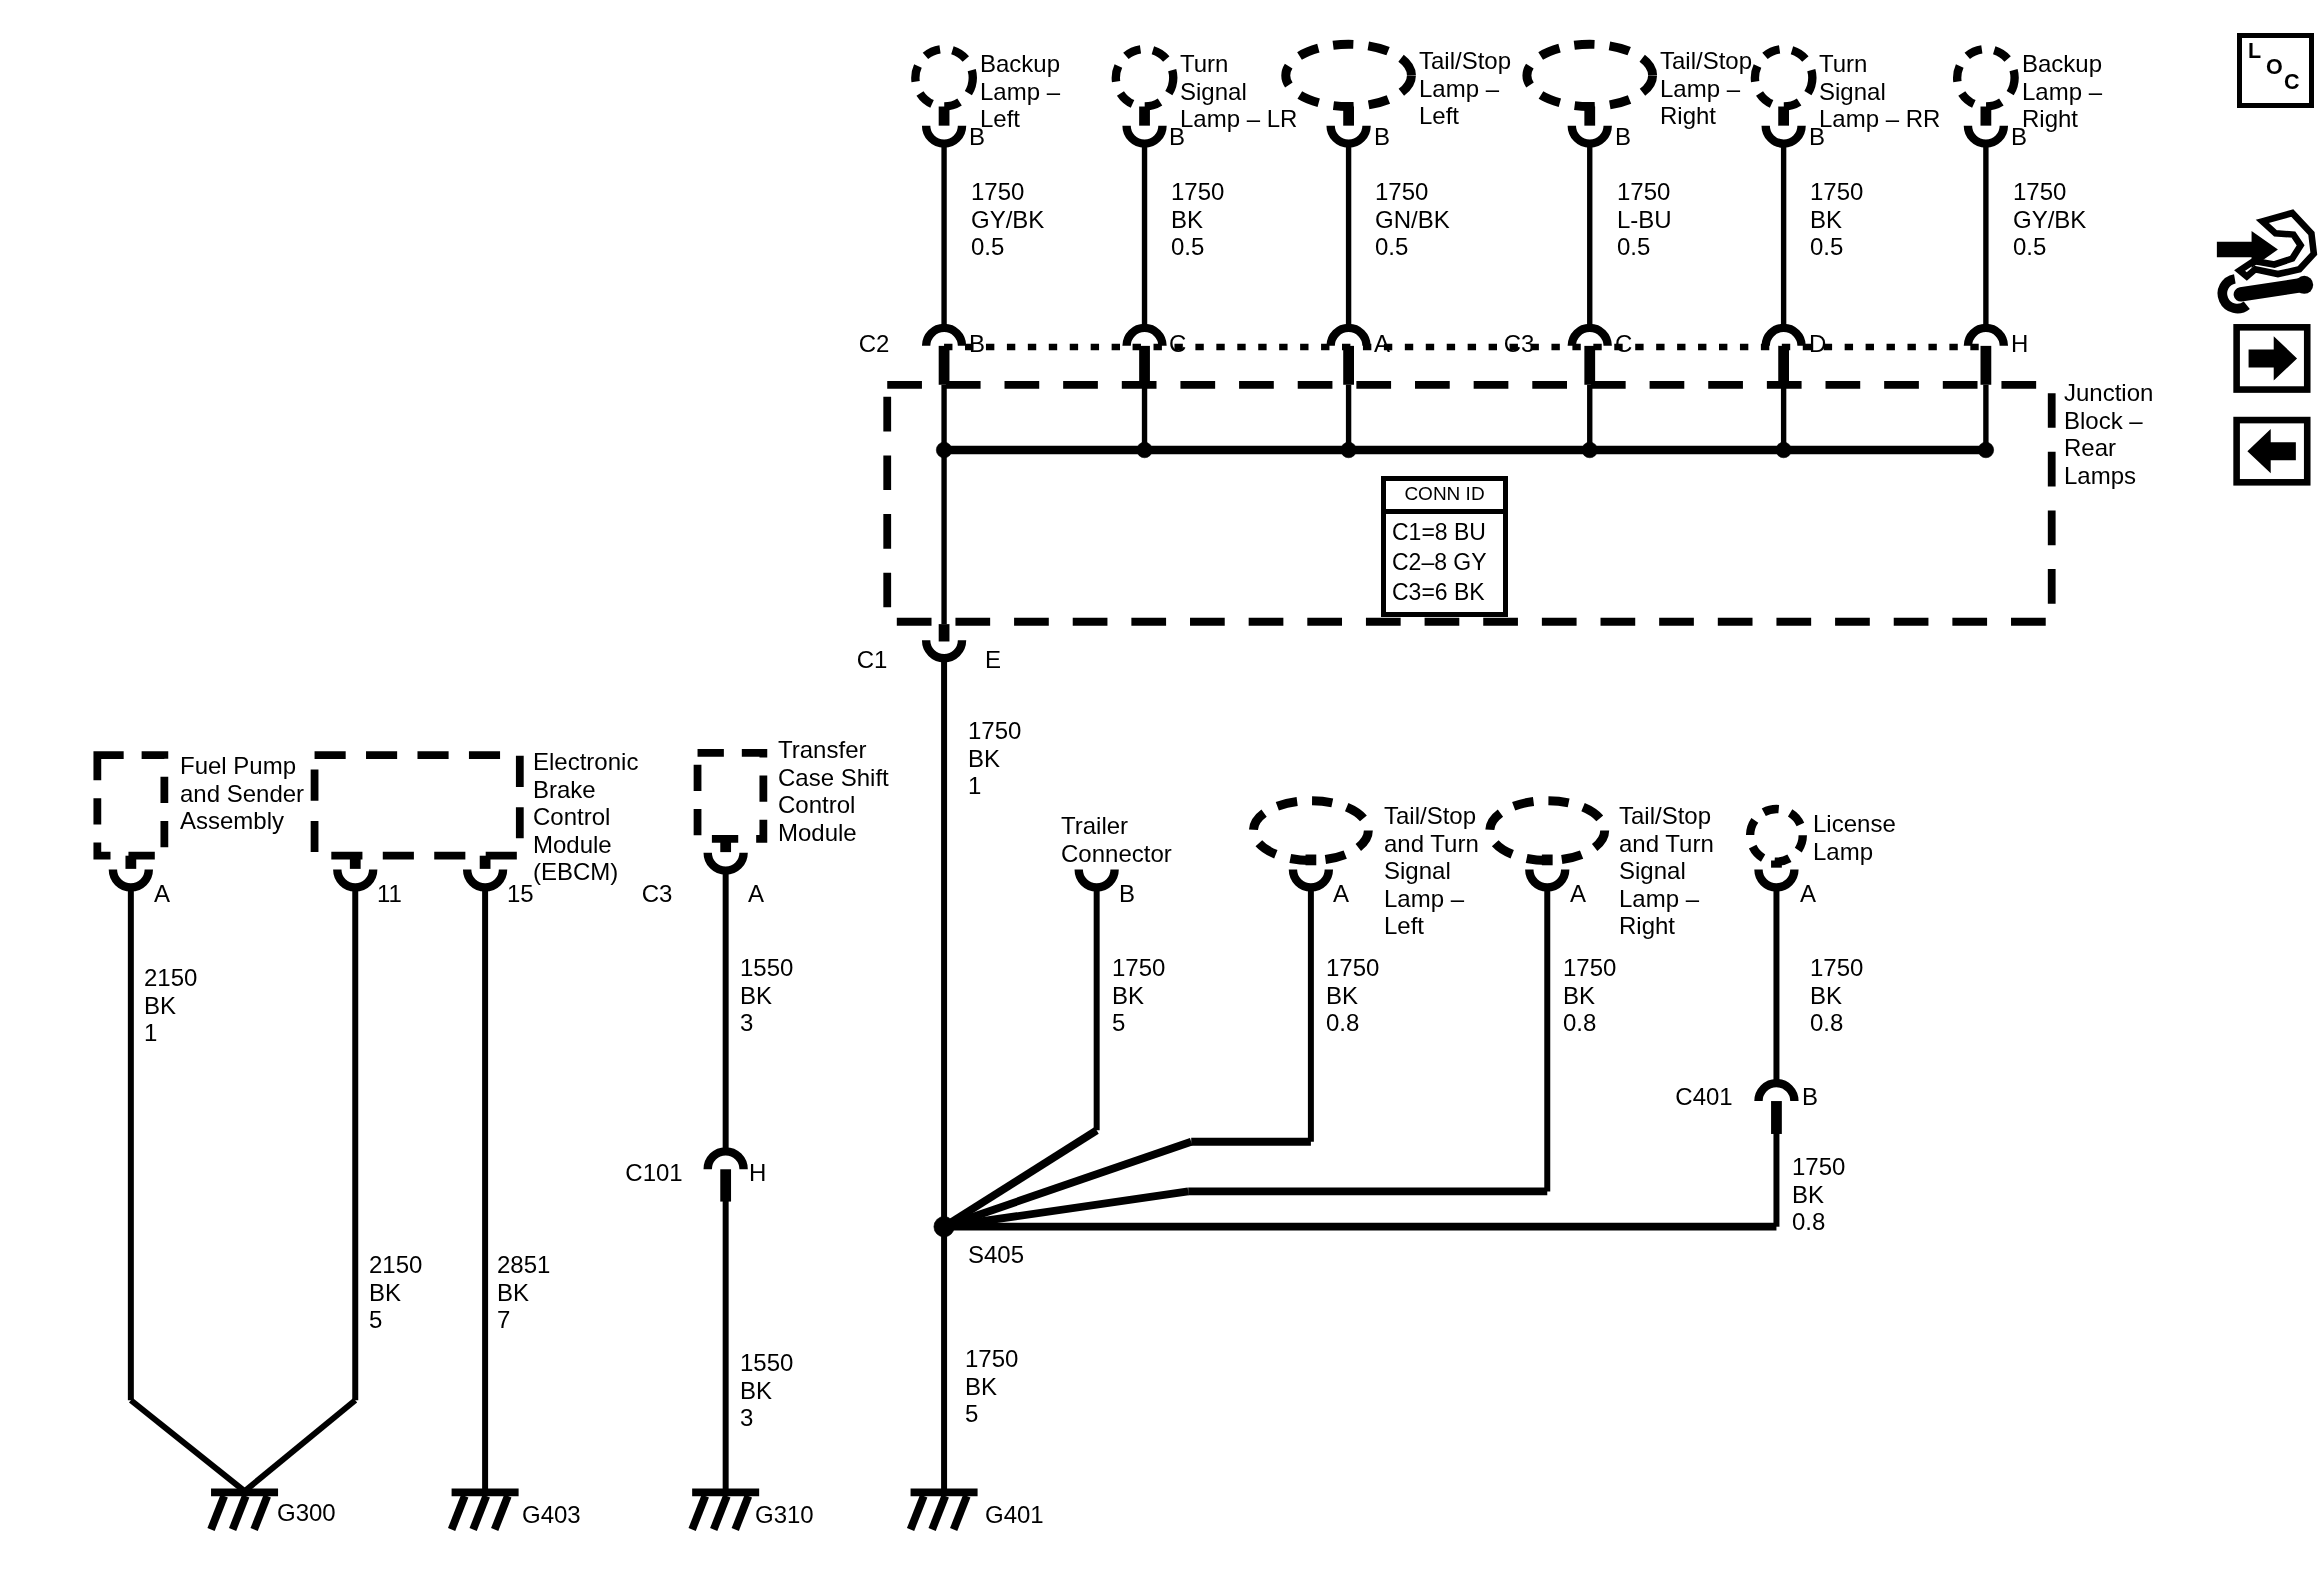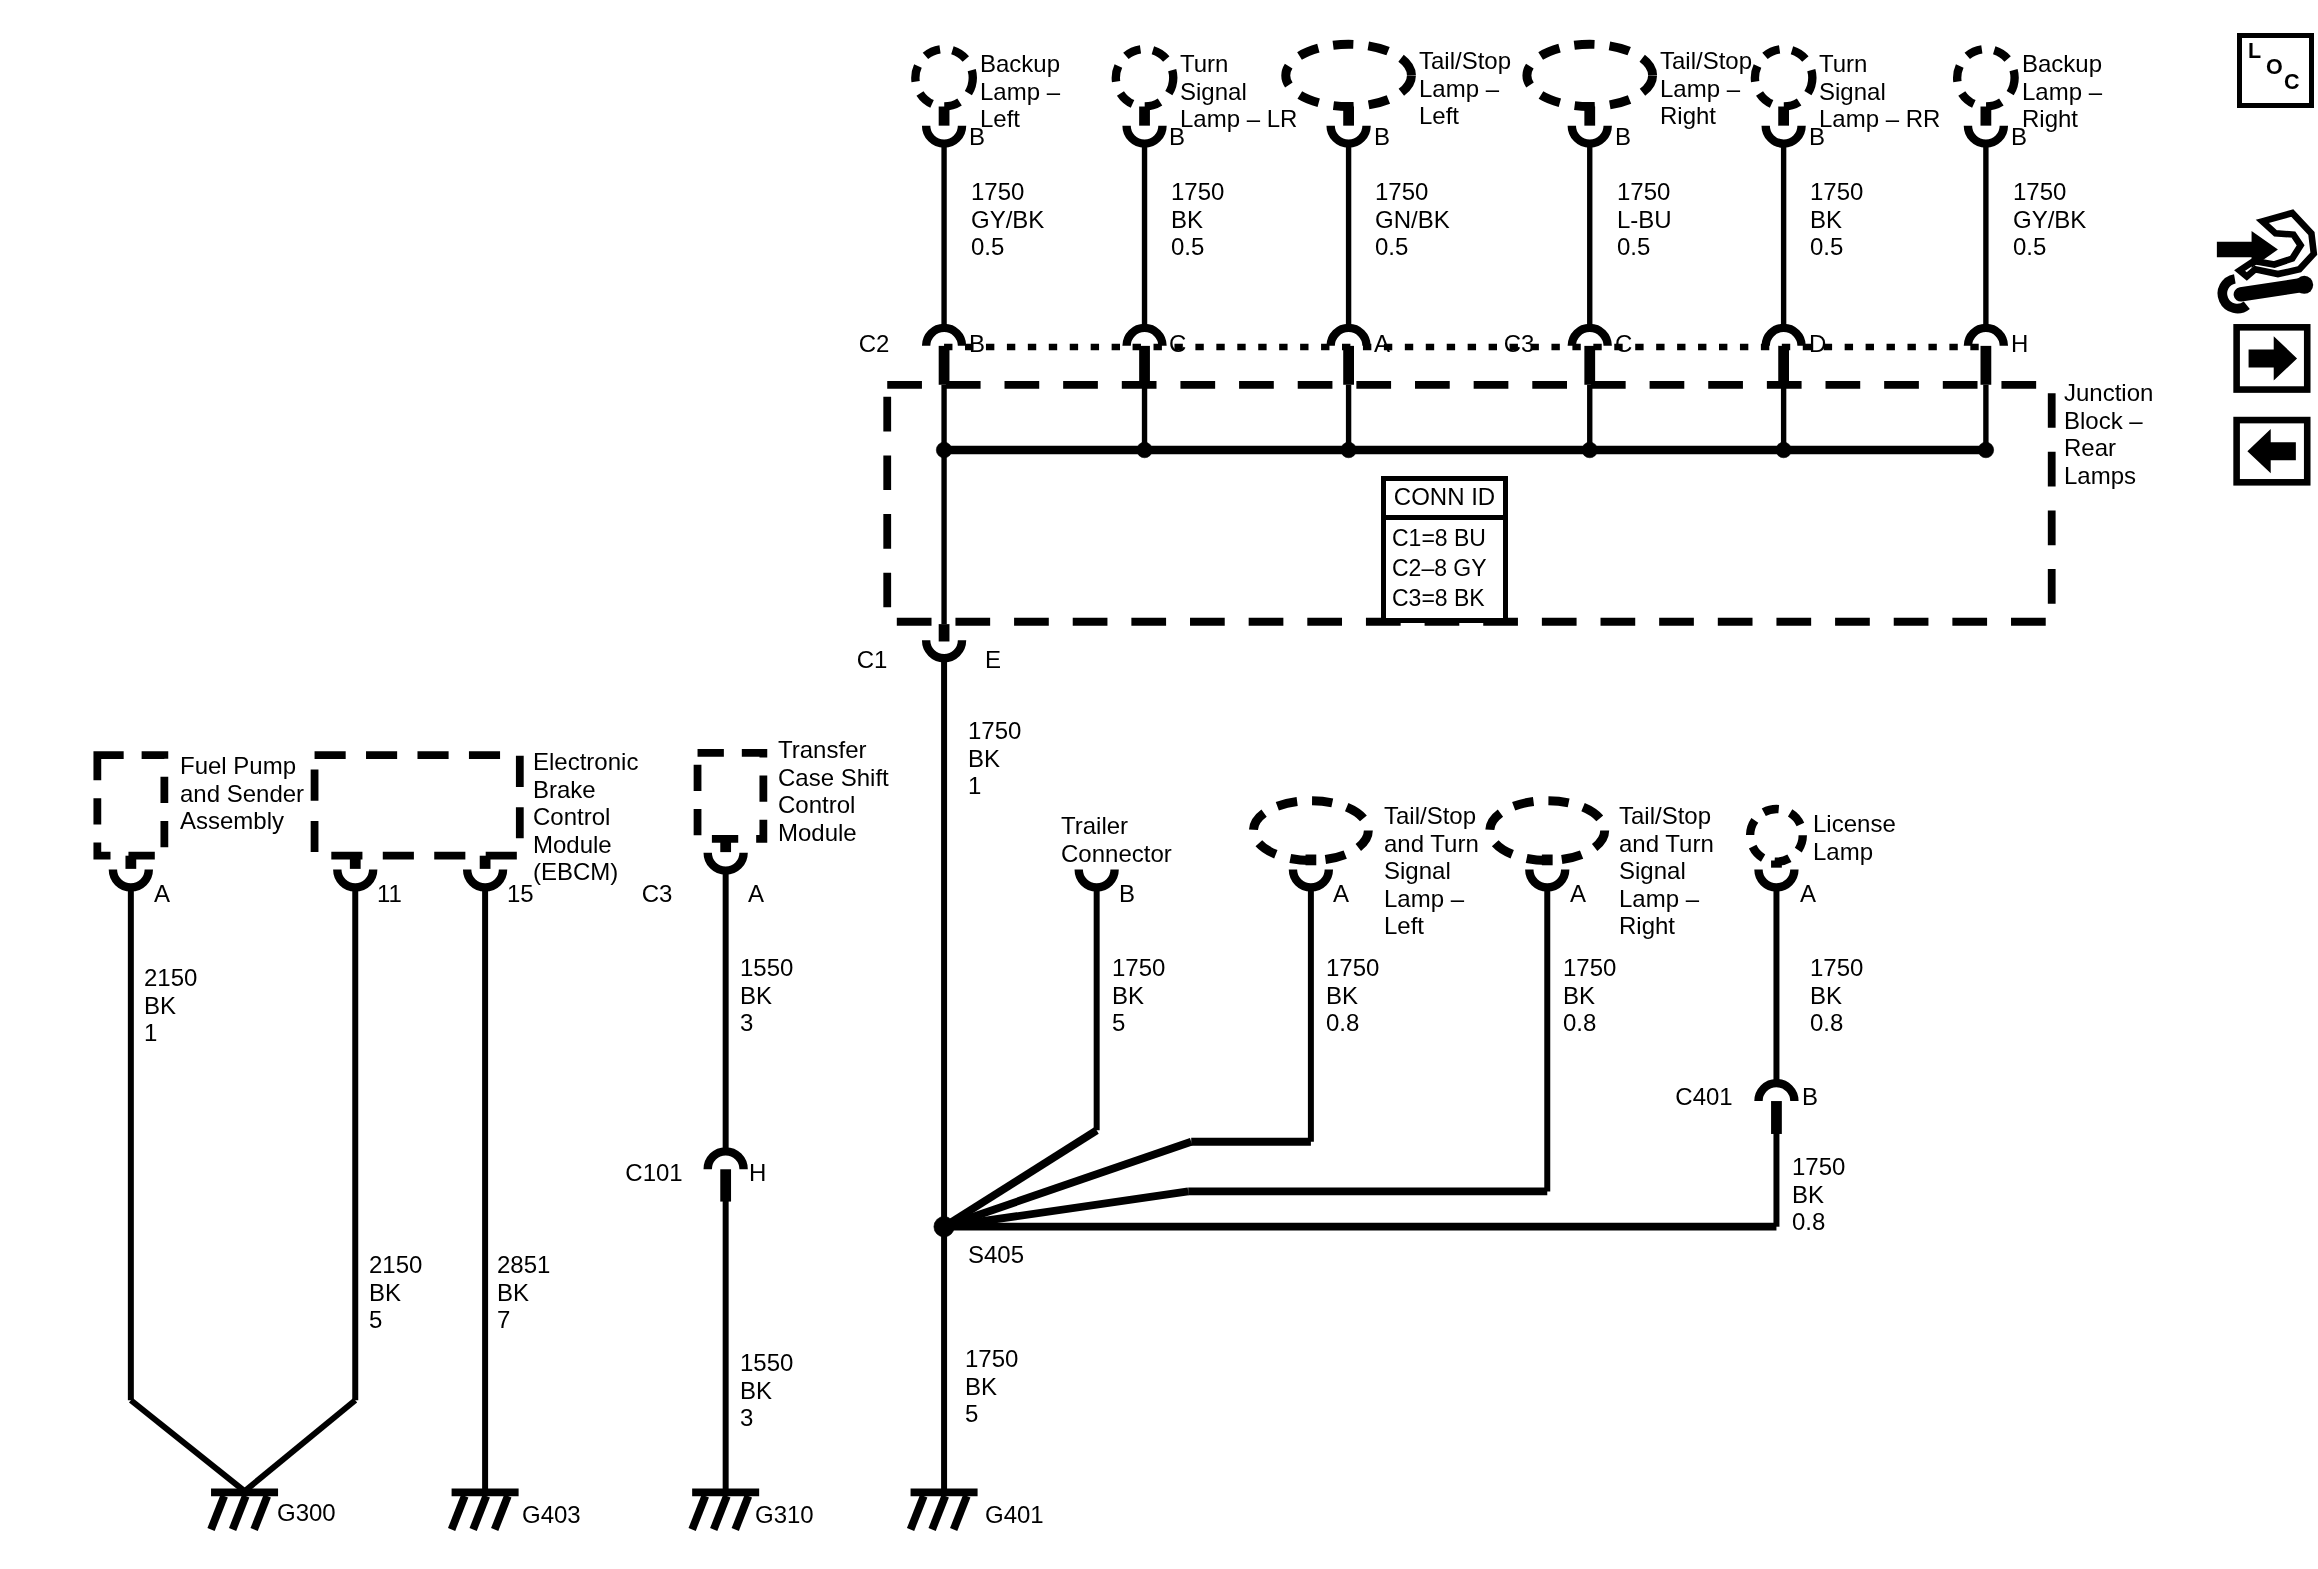--- a/index.html
+++ b/index.html
@@ -2,21 +2,21 @@
 <html style="font-size:9.6px"><head>
 <meta charset="utf-8">
 <style>
   html,body{margin:0;padding:0;background:#fff;}
   .canvas{position:relative;width:2319px;height:1569px;background:#ffffff;
           font-family:"Liberation Sans",sans-serif;color:#000;overflow:hidden;}
   svg.wires{position:absolute;left:0;top:0;}
   .lbl{position:absolute;white-space:pre-line;font-size:24px;line-height:27.5px;color:#000;}
   .r{text-align:center;width:90px;}
   .connid{position:absolute;left:1381px;top:476px;width:117px;border:5.4px solid #000;background:#fff;}
-  .connid .hdr{font-size:24px;text-align:center;padding:2.4px 1.2px 3.6px 1.2px;border-bottom:5.4px solid #000;}
+  .connid .hdr{font-size:19px;text-align:center;padding:2.4px 1.2px 3.6px 1.2px;border-bottom:5.4px solid #000;}
   .connid .row{font-size:23px;line-height:27.5px;padding:1.2px 2.4px 1.2px 6px;}
   .connid .rows{padding:3.6px 0 4.8px 0;}
   .locbox{position:absolute;left:2237px;top:33px;width:67px;height:65px;border:5.4px solid #000;background:#fff;}
   .locbox span{position:absolute;font-size:21.5px;font-weight:bold;}
 </style>
 </head>
 <body>
 
 <div class="canvas">
 
@@ -285,21 +285,21 @@
 
   <div class="lbl" style="left:2064px;top:379px">Junction
 Block –
 Rear
 Lamps</div>
   <div class="connid">
     <div class="hdr">CONN ID</div>
     <div class="rows">
       <div class="row">C1=8 BU</div>
       <div class="row">C2–8 GY</div>
-      <div class="row">C3=8 BK</div>
+      <div class="row">C3=6 BK</div>
     </div>
   </div>
 
   <div class="lbl r" style="left:827px;top:646px">C1</div>
   <div class="lbl" style="left:985px;top:646px">E</div>
   <div class="lbl" style="left:968px;top:717px">1750
 BK
 1</div>
 
   <div class="lbl" style="left:180px;top:752px">Fuel Pump

